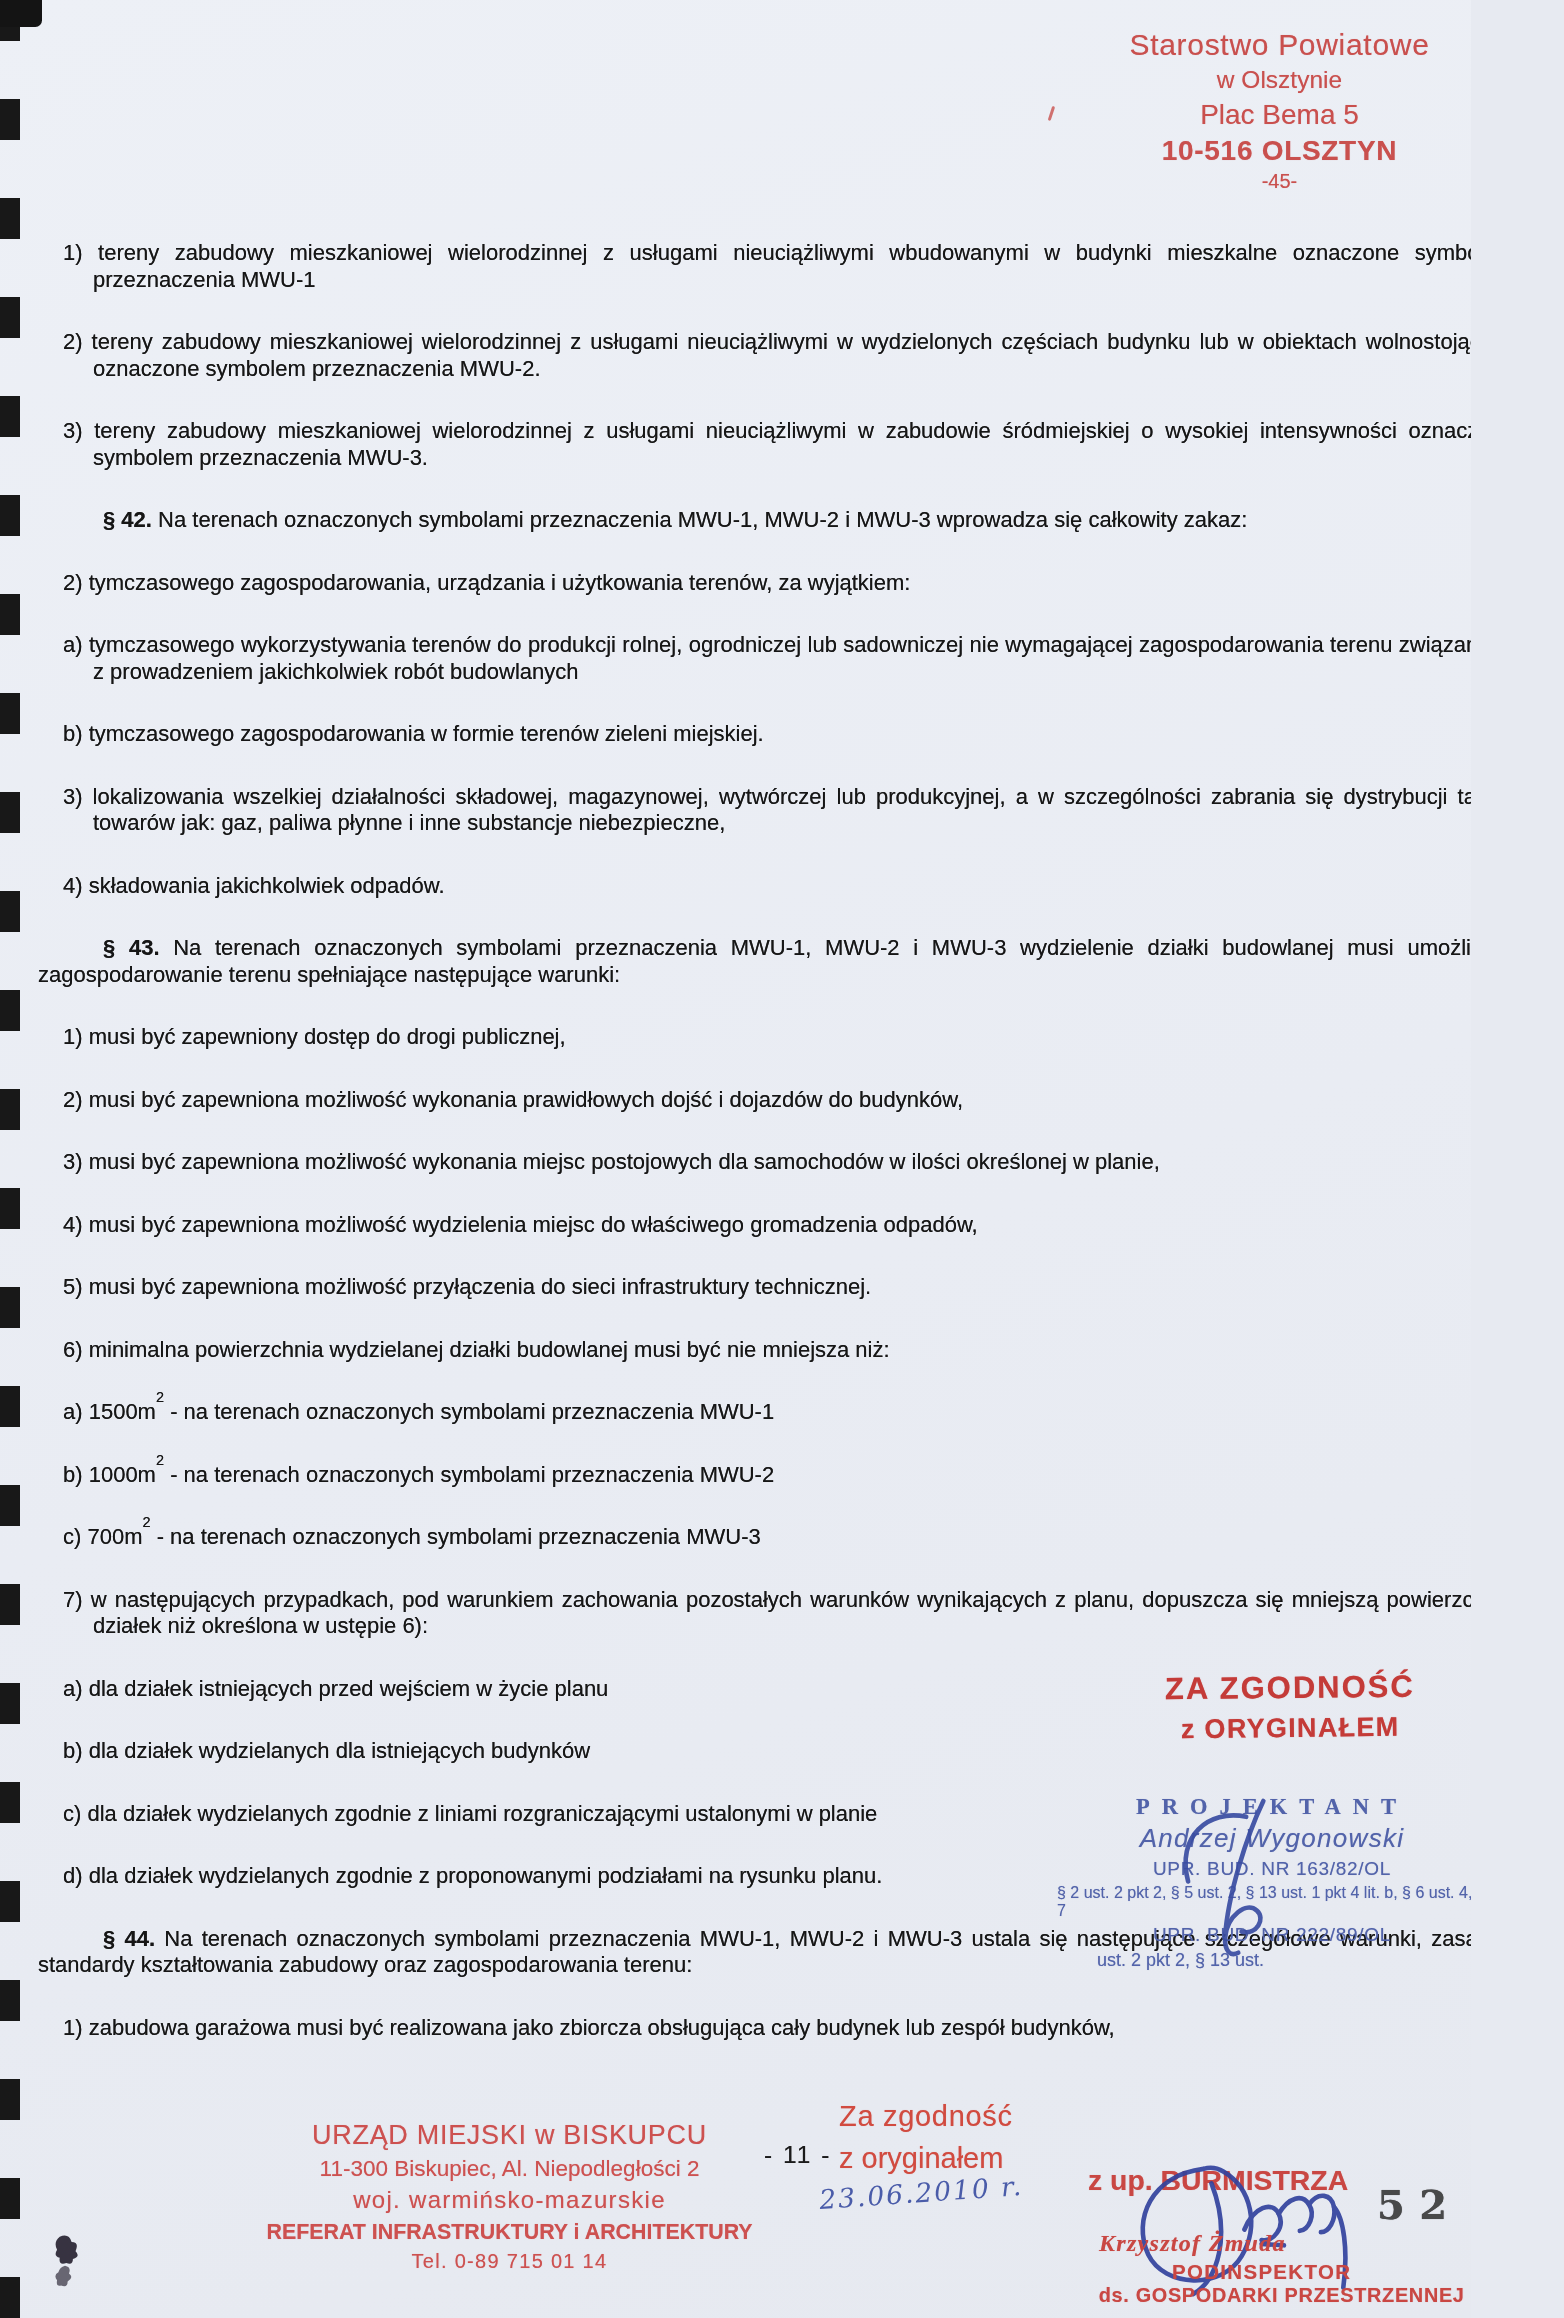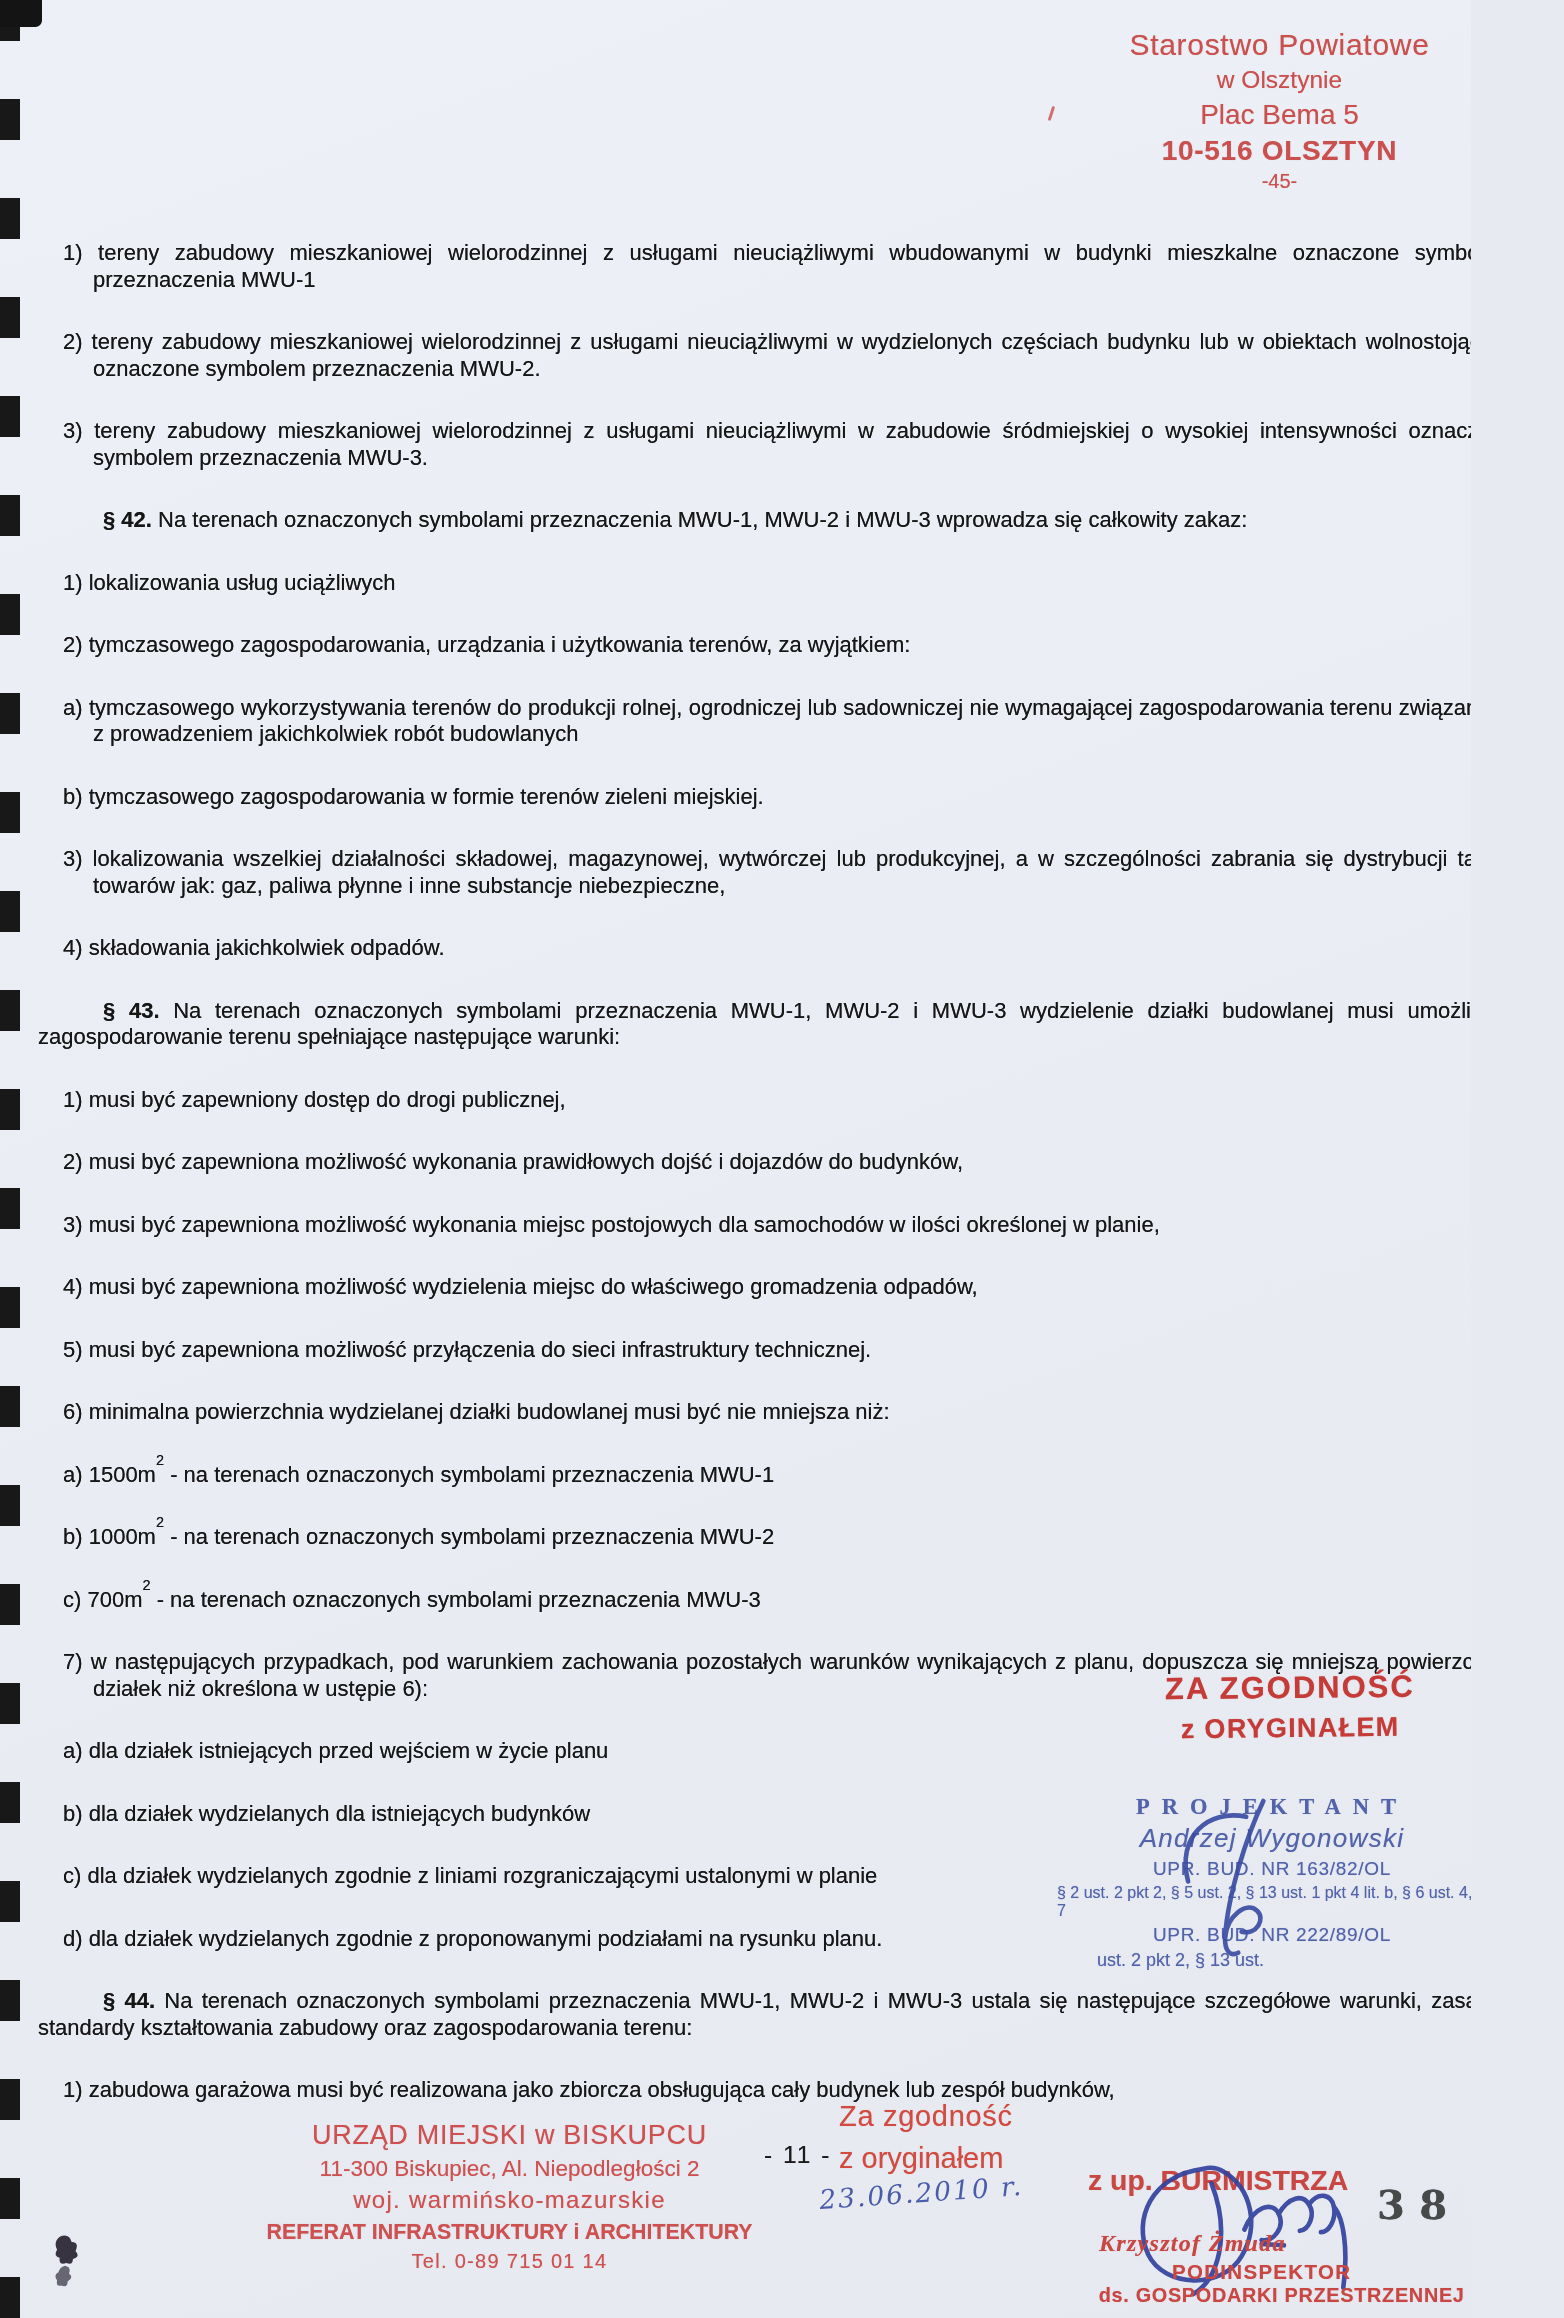--- a/index.html
+++ b/index.html
@@ -86,21 +86,20 @@
     <div class="hdr3">Plac Bema 5</div>
     <div class="hdr4">10-516 OLSZTYN</div>
     <div class="hdr5">-45-</div>
   </div>
 
   <div class="doc-text">
       <div class="para item justify">1) tereny zabudowy mieszkaniowej wielorodzinnej z usługami nieuciążliwymi wbudowanymi w budynki mieszkalne oznaczone symbolem przeznaczenia MWU-1</div>
       <div class="para item justify">2) tereny zabudowy mieszkaniowej wielorodzinnej z usługami nieuciążliwymi w wydzielonych częściach budynku lub w obiektach wolnostojących oznaczone symbolem przeznaczenia MWU-2.</div>
       <div class="para item justify">3) tereny zabudowy mieszkaniowej wielorodzinnej z usługami nieuciążliwymi w zabudowie śródmiejskiej o wysokiej intensywności oznaczone symbolem przeznaczenia MWU-3.</div>
       <div class="para section"><b>§ 42.</b> Na terenach oznaczonych symbolami przeznaczenia MWU-1, MWU-2 i MWU-3 wprowadza się całkowity zakaz:</div>
-      <div class="para item">1) lokalizowania usług uciążliwych</div>
       <div class="para item">2) tymczasowego zagospodarowania, urządzania i użytkowania terenów, za wyjątkiem:</div>
       <div class="para item justify">a) tymczasowego wykorzystywania terenów do produkcji rolnej, ogrodniczej lub sadowniczej nie wymagającej zagospodarowania terenu związanego z prowadzeniem jakichkolwiek robót budowlanych</div>
       <div class="para item">b) tymczasowego zagospodarowania w formie terenów zieleni miejskiej.</div>
       <div class="para item justify">3) lokalizowania wszelkiej działalności składowej, magazynowej, wytwórczej lub produkcyjnej, a w szczególności  zabrania się dystrybucji takich towarów jak: gaz, paliwa płynne i inne substancje niebezpieczne,</div>
       <div class="para item">4) składowania jakichkolwiek odpadów.</div>
       <div class="para section justify"><b>§ 43.</b> Na terenach oznaczonych symbolami przeznaczenia MWU-1, MWU-2 i MWU-3 wydzielenie działki budowlanej musi umożliwiać zagospodarowanie terenu spełniające następujące warunki:</div>
       <div class="para item">1) musi być zapewniony dostęp do drogi publicznej,</div>
       <div class="para item">2) musi być zapewniona możliwość wykonania prawidłowych dojść i dojazdów do budynków,</div>
       <div class="para item">3) musi być zapewniona możliwość wykonania miejsc postojowych dla samochodów w ilości określonej w planie,</div>
       <div class="para item">4) musi być zapewniona możliwość wydzielenia miejsc do właściwego gromadzenia odpadów,</div>
@@ -169,21 +168,21 @@
       <path d="M300,72 C314,52 334,56 338,76 C341,96 330,114 318,114"></path>
       <path d="M338,76 C352,92 360,140 352,198"></path>
       <path d="M228,132 L262,134"></path>
     </g>
   </svg>
 
   <div class="stamp burm bm-name" style="left:1099px;top:2230px;">Krzysztof Żmuda</div>
   <div class="stamp burm bm-title" style="left:1172px;top:2260px;">PODINSPEKTOR</div>
   <div class="stamp burm bm-dept" style="left:1093px;top:2283px;">ds. GOSPODARKI PRZESTRZENNEJ</div>
 
-  <div class="stamp sheetnum" style="left:1377px;top:2181px;">38</div>
+  <div class="stamp sheetnum" style="left:1377px;top:2181px;">52</div>
 
   <svg class="stamp" style="left:45px;top:2234px;" width="40" height="66" viewBox="0 0 60 100">
     <g fill="#241f2e">
       <path d="M22 4 q14 -6 18 8 q12 0 6 14 q8 8 -4 12 q0 10 -10 6 q-12 4 -10 -8 q-10 -2 -4 -12 q-6 -12 4 -20z" opacity=".9"></path>
       <path d="M30 48 q10 2 6 12 q8 6 -2 12 q0 10 -10 6 q-8 2 -6 -8 q-6 -8 2 -12 q2 -8 10 -10z" opacity=".65"></path>
     </g>
   </svg>
 
 </div>
 

